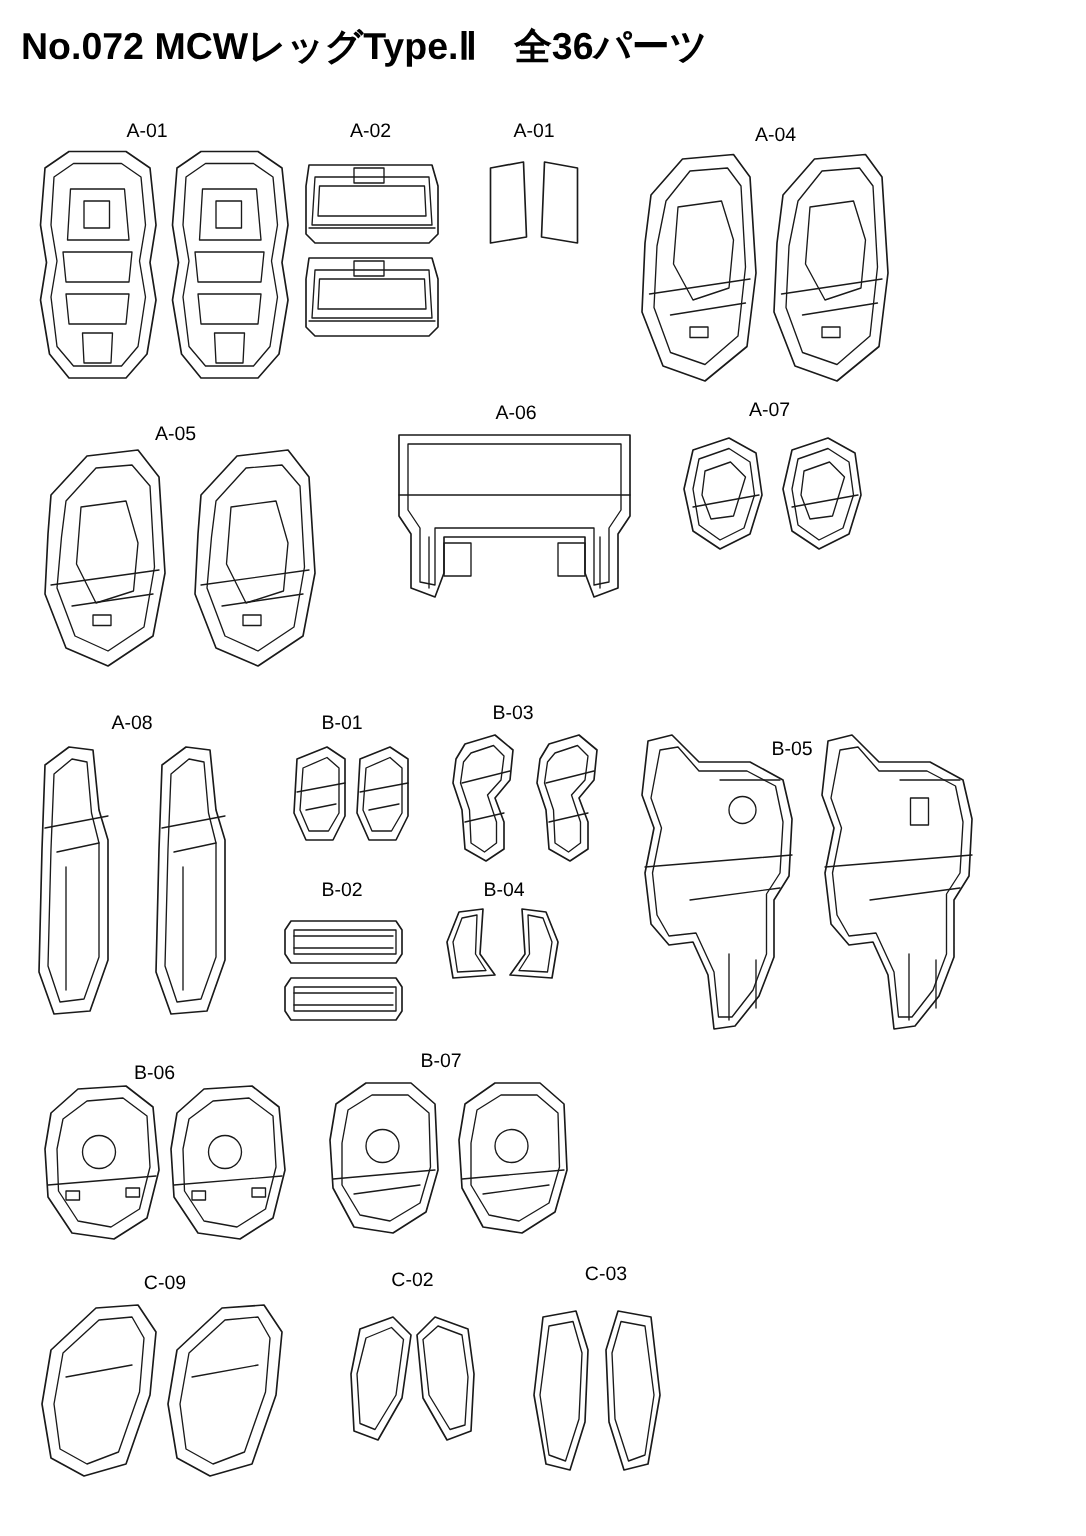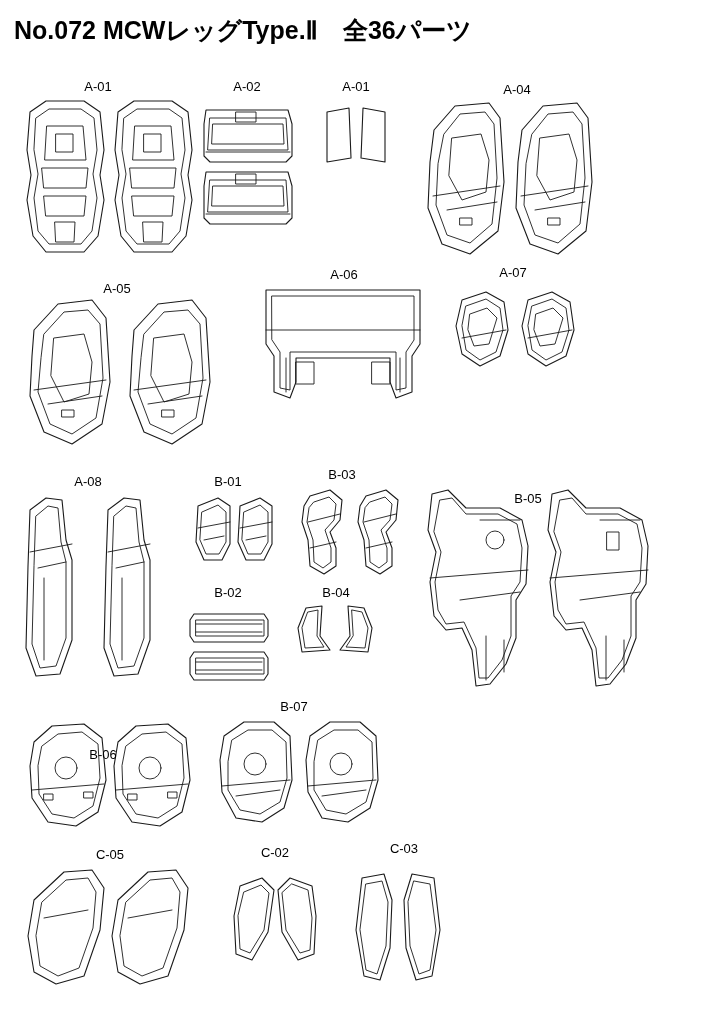--- a/index.html
+++ b/index.html
@@ -288,20 +288,20 @@
   <div class="part-label" style="left:517px; top:82px;">A-04</div>
   <div class="part-label" style="left:117px; top:281px;">A-05</div>
   <div class="part-label" style="left:344px; top:267px;">A-06</div>
   <div class="part-label" style="left:513px; top:265px;">A-07</div>
   <div class="part-label" style="left:88px; top:474px;">A-08</div>
   <div class="part-label" style="left:228px; top:474px;">B-01</div>
   <div class="part-label" style="left:228px; top:585px;">B-02</div>
   <div class="part-label" style="left:342px; top:467px;">B-03</div>
   <div class="part-label" style="left:336px; top:585px;">B-04</div>
   <div class="part-label" style="left:528px; top:491px;">B-05</div>
-  <div class="part-label" style="left:103px; top:747px;">B-06</div>
+  <div class="part-label" style="left:103px; top:707px;">B-06</div>
   <div class="part-label" style="left:294px; top:699px;">B-07</div>
-  <div class="part-label" style="left:110px; top:847px;">C-05</div>
+  <div class="part-label" style="left:110px; top:847px;">C-09</div>
   <div class="part-label" style="left:275px; top:845px;">C-02</div>
   <div class="part-label" style="left:404px; top:841px;">C-03</div>
 
 
 </div>
 
 </body></html>

